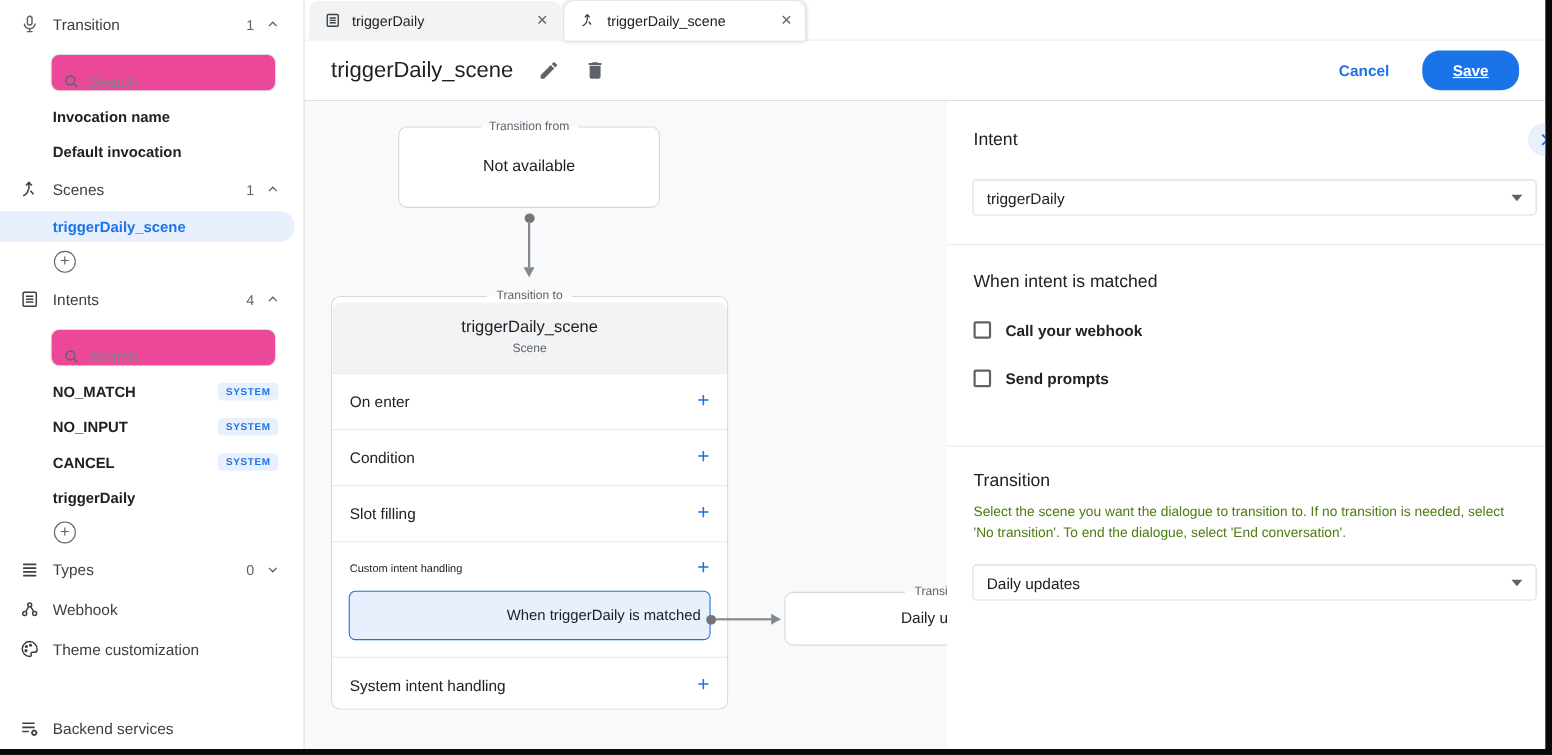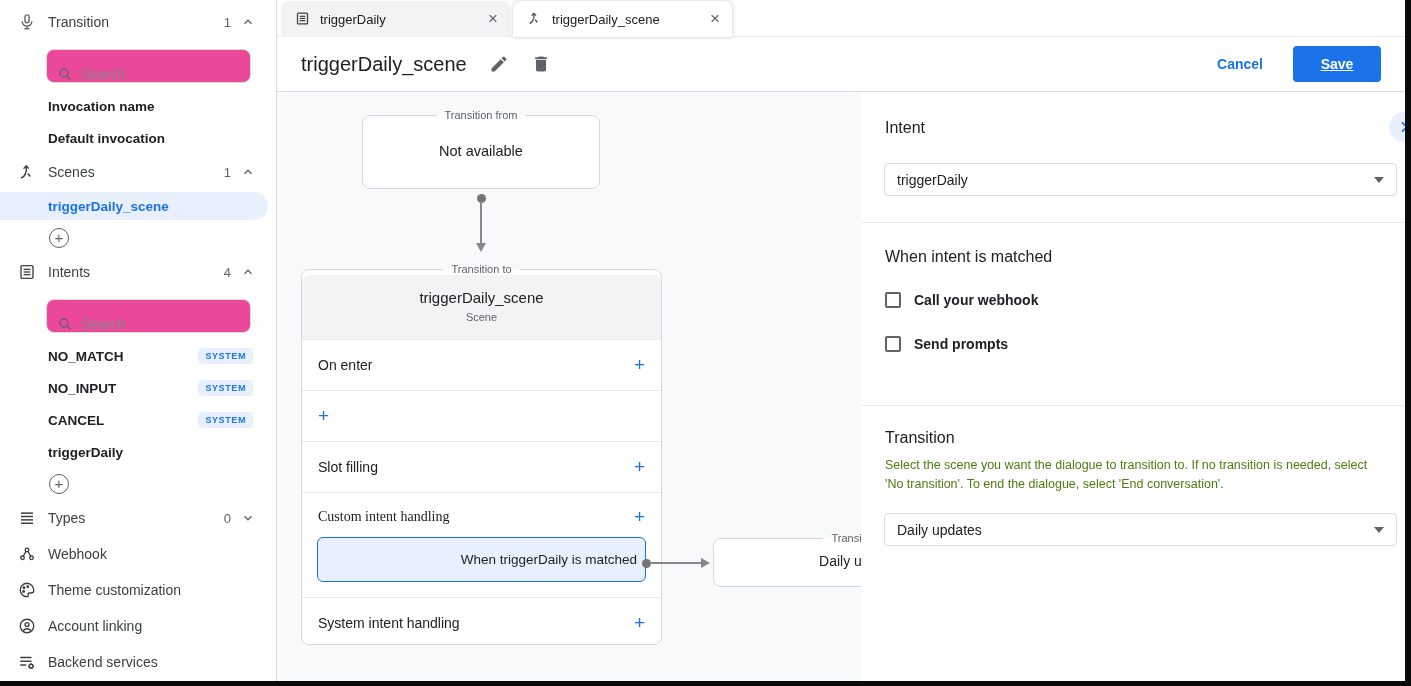--- a/index.html
+++ b/index.html
@@ -39,39 +39,39 @@
   #tab-1 { left:4px; width:229px; background:#f1f3f4; }
   #tab-2 { left:236px; width:219px; background:#fff; box-shadow:0 0 4px rgba(60,64,67,.3); z-index:2; }
   .tab .ic { width:16px; height:16px; margin-right:9px; display:flex; }
   .tab .tl { font-size:13px; color:#202124; flex:1; white-space:nowrap; }
   .tab .x { font-size:17px; color:#5f6368; margin-left:14px; line-height:16px; }
   #toolbar { position:absolute; left:277px; top:37px; width:1128px; height:55px; background:#fff; border-bottom:1px solid #dadce0; display:flex; align-items:center; padding:0 24px; }
   #page-title { font-size:20px; color:#202124; }
   .tool-ic { width:20px; height:20px; margin-left:22px; display:flex; }
   #toolbar .spacer { flex:1; }
   #cancel-btn { font-size:14px; font-weight:bold; color:#1a73e8; padding:8px 16px; margin-right:14px; border:none; background:transparent; font-family:inherit; }
-  #save-btn { font-size:14px; font-weight:bold; color:#fff; background:#1a73e8; border:none; border-radius:4px; width:88px; height:36px; font-family:inherit;text-decoration:underline; }
+  #save-btn { font-size:14px; font-weight:bold; color:#fff; background:#1a73e8; border:none; border-radius:16px; width:88px; height:36px; font-family:inherit;text-decoration:underline; }
 
   
   #canvas { position:absolute; left:277px; top:92px; width:584px; height:589px; background:#f8f9fa; overflow:hidden; }
   fieldset { border:1px solid #d5d8dc; border-radius:8px; background:#fff; padding:0; margin:0; }
   legend { margin:0 auto; padding:0 8px; font-size:11px; color:#5f6368; text-align:center; white-space:nowrap; }
   #from-box { position:absolute; left:85px; top:17px; width:238px; height:80px; }
   #from-box .content { text-align:center; font-size:14.5px; color:#202124; margin-top:22px; }
   #scene-box { position:absolute; left:24px; top:171px; width:361px; height:382px; overflow:hidden; }
   .scene-header { background:#f1f3f4; margin-top:-8px; padding-top:22px; height:72px; text-align:center; position:relative; z-index:1; }
   #scene-box legend { position:relative; z-index:2; }
   .scene-title { font-size:15px; color:#202124; }
   .scene-sub { font-size:11px; color:#5f6368; margin-top:5px; }
   .scene-row { height:51px; border-top:1px solid #e8eaed; display:flex; align-items:center; padding:0 16px; background:#fff; }
   .scene-row .rl { font-size:14px; color:#202124; flex:1; }
   .plus { color:#1a73e8; font-size:19px; font-weight:normal; }
   .scene-row-custom { border-top:1px solid #e8eaed; background:#fff; height:105px; }
   .scene-row-custom .hd { height:42px; display:flex; align-items:center; padding:6px 16px 0 16px; }
-  .scene-row-custom .hd .rl { font-size:14px; flex:1;font-family:Liberation Serif, serif; }
+  .scene-row-custom .hd .rl { font-size:10px; flex:1; }
   #handler-card { margin:2px 15px 0 15px; height:45px; border:1.5px solid #1a73e8; background:#e8f0fe; border-radius:6px; display:flex; align-items:center; padding:0 8px; font-size:13.5px; color:#202124;justify-content:flex-end; }
   #target-box { position:absolute; left:436px; top:440px; width:297px; height:55px; }
   #target-box .content { text-align:center; font-size:14px; color:#202124; margin-top:9px; }
 
   .dot { position:absolute; width:9px; height:9px; border-radius:50%; background:#757575; }
   .vline { position:absolute; width:2px; background:#85898d; }
   .hline { position:absolute; height:2px; background:#85898d; }
   .arrow-down { position:absolute; width:0; height:0; border-left:5px solid transparent; border-right:5px solid transparent; border-top:9px solid #85898d; }
   .arrow-right { position:absolute; width:0; height:0; border-top:5px solid transparent; border-bottom:5px solid transparent; border-left:9px solid #85898d; }
 
@@ -228,30 +228,20 @@
         <svg viewBox="0 0 24 24" width="18" height="18" fill="none" stroke="#3c4043" stroke-width="1.8">
           <path d="M12 3a9 9 0 1 0 0 18c1.6 0 2.3-1.1 1.7-2.3-.6-1.2 0-2.7 1.6-2.7h2.2A3.5 3.5 0 0 0 21 12.5 9.3 9.3 0 0 0 12 3z"></path>
           <circle cx="8" cy="9" r="1" fill="#3c4043"></circle>
               <circle cx="13" cy="7.5" r="1" fill="#3c4043"></circle>
               <circle cx="7.5" cy="14" r="1" fill="#3c4043"></circle>
         </svg>
       </span>
       <span class="lbl">Theme customization</span>
     </div>
 
-    <div class="sb-header" style="top:612px;">
-      <span class="ic">
-        <svg viewBox="0 0 24 24" width="18" height="18" fill="none" stroke="#3c4043" stroke-width="1.8">
-          <circle cx="12" cy="12" r="9"></circle>
-              <circle cx="12" cy="10" r="2.6"></circle>
-              <path d="M6.8 18.2a6.5 6.5 0 0 1 10.4 0"></path>
-        </svg>
-      </span>
-      <span class="lbl">Account linking</span>
-    </div>
 
     <div class="sb-header" style="top:648px;">
       <span class="ic">
         <svg viewBox="0 0 24 24" width="18" height="18" fill="none" stroke="#3c4043" stroke-width="2">
           <path d="M3 6h15"></path>
               <path d="M3 11h15"></path>
               <path d="M3 16h8"></path>
               <circle cx="17.5" cy="17.5" r="2.6"></circle>
               <path d="M17.5 13.8v1.2M17.5 20v1.2M13.8 17.5h1.2M20 17.5h1.2"></path>
         </svg>
@@ -319,20 +309,21 @@
       <legend>Transition to</legend>
       <div class="scene-header">
         <div class="scene-title">triggerDaily_scene</div>
         <div class="scene-sub">Scene</div>
       </div>
       <div class="scene-row">
         <span class="rl">On enter</span>
         <span class="plus">+</span>
       </div>
       <div class="scene-row">
+        <span class="rl">Condition</span>
         <span class="plus">+</span>
       </div>
       <div class="scene-row">
         <span class="rl">Slot filling</span>
         <span class="plus">+</span>
       </div>
       <div class="scene-row-custom">
         <div class="hd">
           <span class="rl">Custom intent handling</span>
           <span class="plus">+</span>

